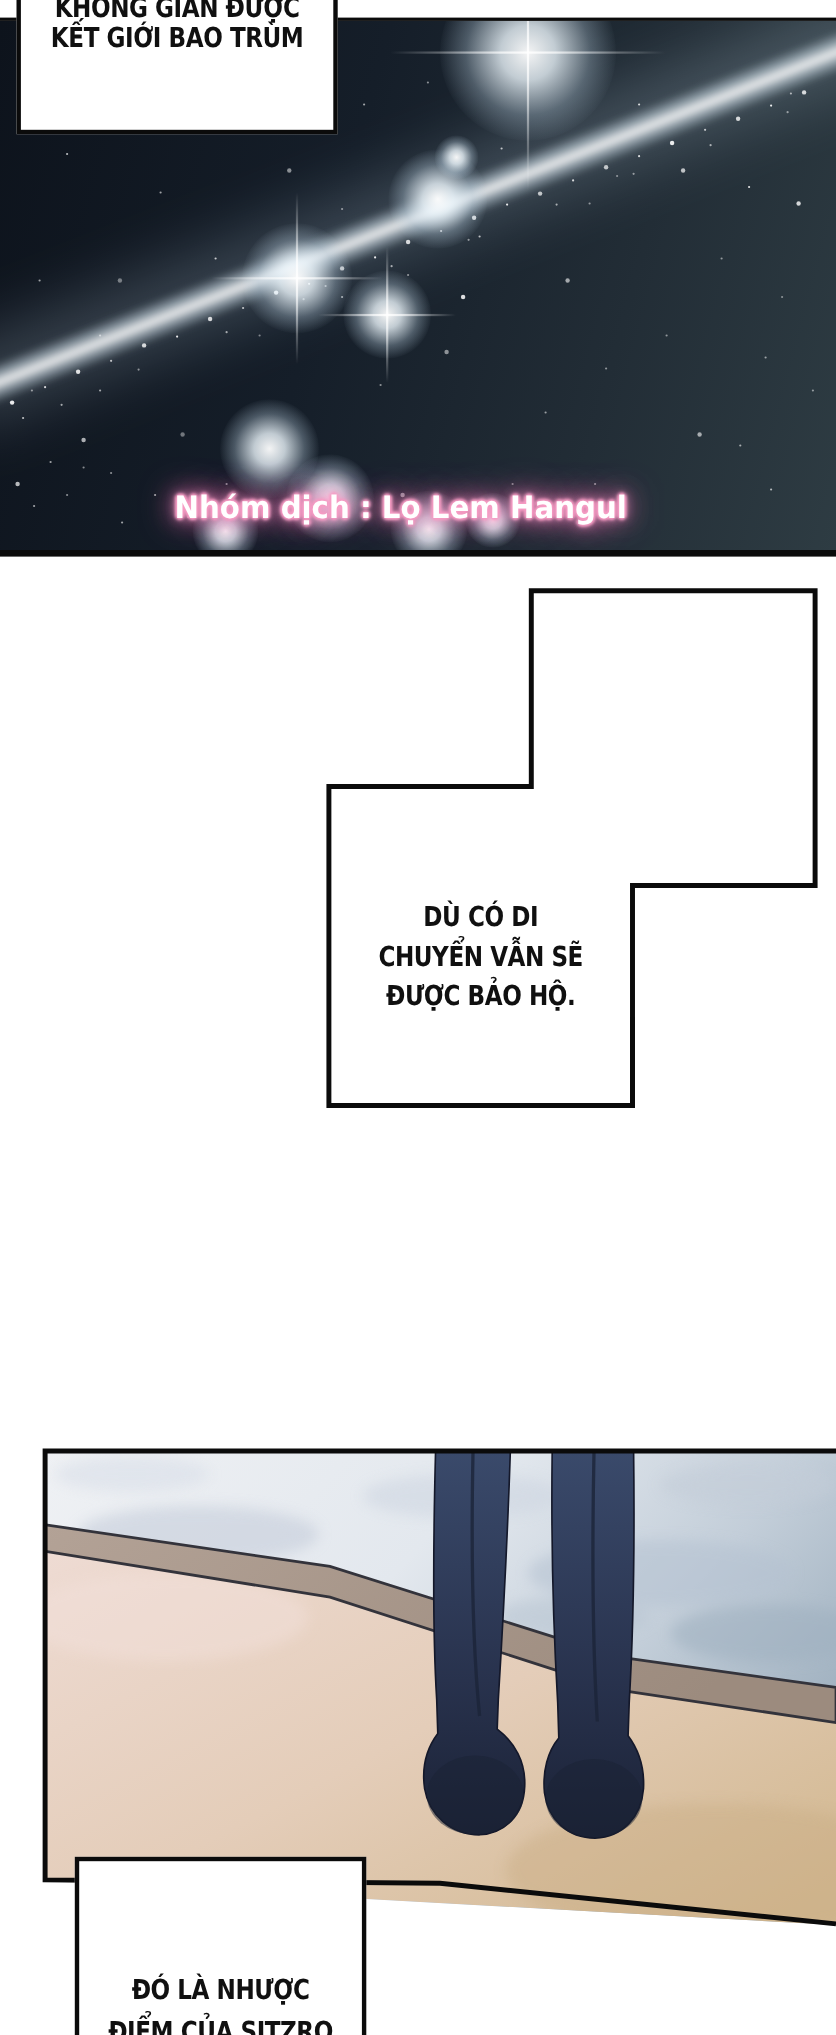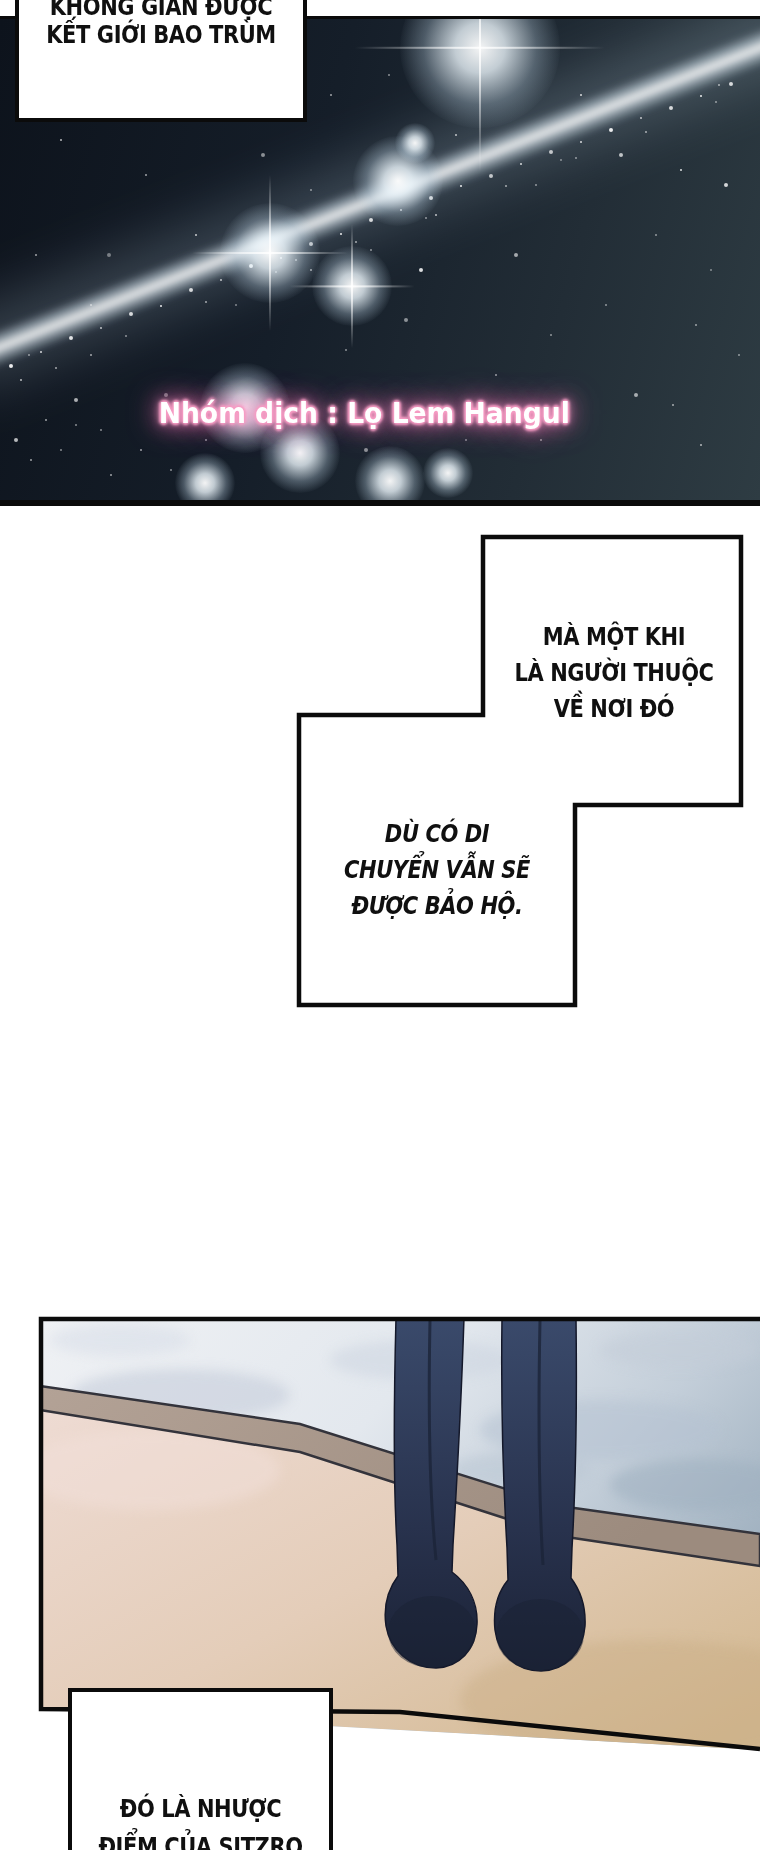--- a/index.html
+++ b/index.html
@@ -81,21 +81,21 @@
   .burst{
     position:absolute;border-radius:50%;
     background:radial-gradient(circle,rgba(255,255,255,.95) 0%,rgba(236,246,252,.8) 22%,rgba(190,212,228,.32) 50%,rgba(190,212,228,0) 72%);
   }
   .burst.rays::before,.burst.rays::after{
     content:"";position:absolute;left:50%;top:-28%;width:2px;height:156%;
     margin-left:-1px;
     background:linear-gradient(to bottom,transparent,rgba(255,255,255,.85) 50%,transparent);
   }
   .burst.rays::after{transform:rotate(90deg);}
-  .credit{position:absolute;left:0;width:760px;text-align:center;color:#ffffff;font-weight:bold;z-index:5;}
+  .credit{position:absolute;left:0;width:760px;text-align:center;color:#ffffff;font-weight:bold;z-index:5;margin-top:48px;}
   .credit-line{
     display:inline-block;white-space:nowrap;
     text-shadow:-2px 0 3px #f79cc4,2px 0 3px #f79cc4,0 -2px 3px #f79cc4,0 2px 3px #f79cc4,
                 0 0 10px #f7a9cd,0 0 22px #f472b6,0 0 34px #f472b6;
   }
   .credit1{top:378px;font-size:28px;}
   .credit1 .credit-line{transform:scaleX(.95) translateX(-17px);}
   .credit2{top:442px;font-size:24px;}
   .credit2 .credit-line{transform:scaleX(.85) translateX(5px);}
   
@@ -107,21 +107,21 @@
   .txt{
     text-align:center;font-weight:bold;color:#101010;font-size:25px;line-height:28px;
     letter-spacing:-.5px;
   }
   .txt div{transform:scaleX(.84);white-space:nowrap;}
   .union-svg{position:absolute;left:290px;top:528px;z-index:2;}
   .float-txt{position:absolute;z-index:3;font-weight:bold;color:#101010;font-size:25px;
     line-height:36px;text-align:center;letter-spacing:-.5px;}
   .float-txt div{transform:scaleX(.84);white-space:nowrap;}
   .txt-belonging{left:485px;top:619px;width:258px;}
-  .txt-protected{left:297px;top:816px;width:280px;font-style:italic;}
+  .txt-protected{left:297px;top:816px;width:280px;}
   
   .beach-svg{position:absolute;left:0;top:1316px;z-index:1;}
 </style>
 </head>
 <body>
 
 <div class="page">
 
   <div class="sky-panel">
     <div class="star-glow"></div>
@@ -145,25 +145,20 @@
   <div class="speech-box bubble-top">
     <div class="txt">
       <div>KHÔNG GIAN ĐƯỢC</div>
       <div>KẾT GIỚI BAO TRÙM</div>
     </div>
   </div>
 
   <svg class="union-svg" width="460" height="486" viewBox="290 528 460 486">
     <polygon points="299,715 483,715 483,537 741,537 741,805 575,805 575,1005 299,1005" fill="#ffffff" stroke="#0b0b0b" stroke-width="4.5" stroke-linejoin="miter"></polygon>
   </svg>
-  <div class="float-txt txt-belonging">
-    <div>MÀ MỘT KHI</div>
-    <div>LÀ NGƯỜI THUỘC</div>
-    <div>VỀ NƠI ĐÓ</div>
-  </div>
   <div class="float-txt txt-protected">
     <div>DÙ CÓ DI</div>
     <div>CHUYỂN VẪN SẼ</div>
     <div>ĐƯỢC BẢO HỘ.</div>
   </div>
 
   <svg class="beach-svg" width="760" height="444" viewBox="0 1316 760 444">
     <defs>
       <linearGradient id="waterGrad" x1="0" y1="0" x2="1" y2="0.55">
         <stop offset="0" stop-color="#eff1f4"></stop>

